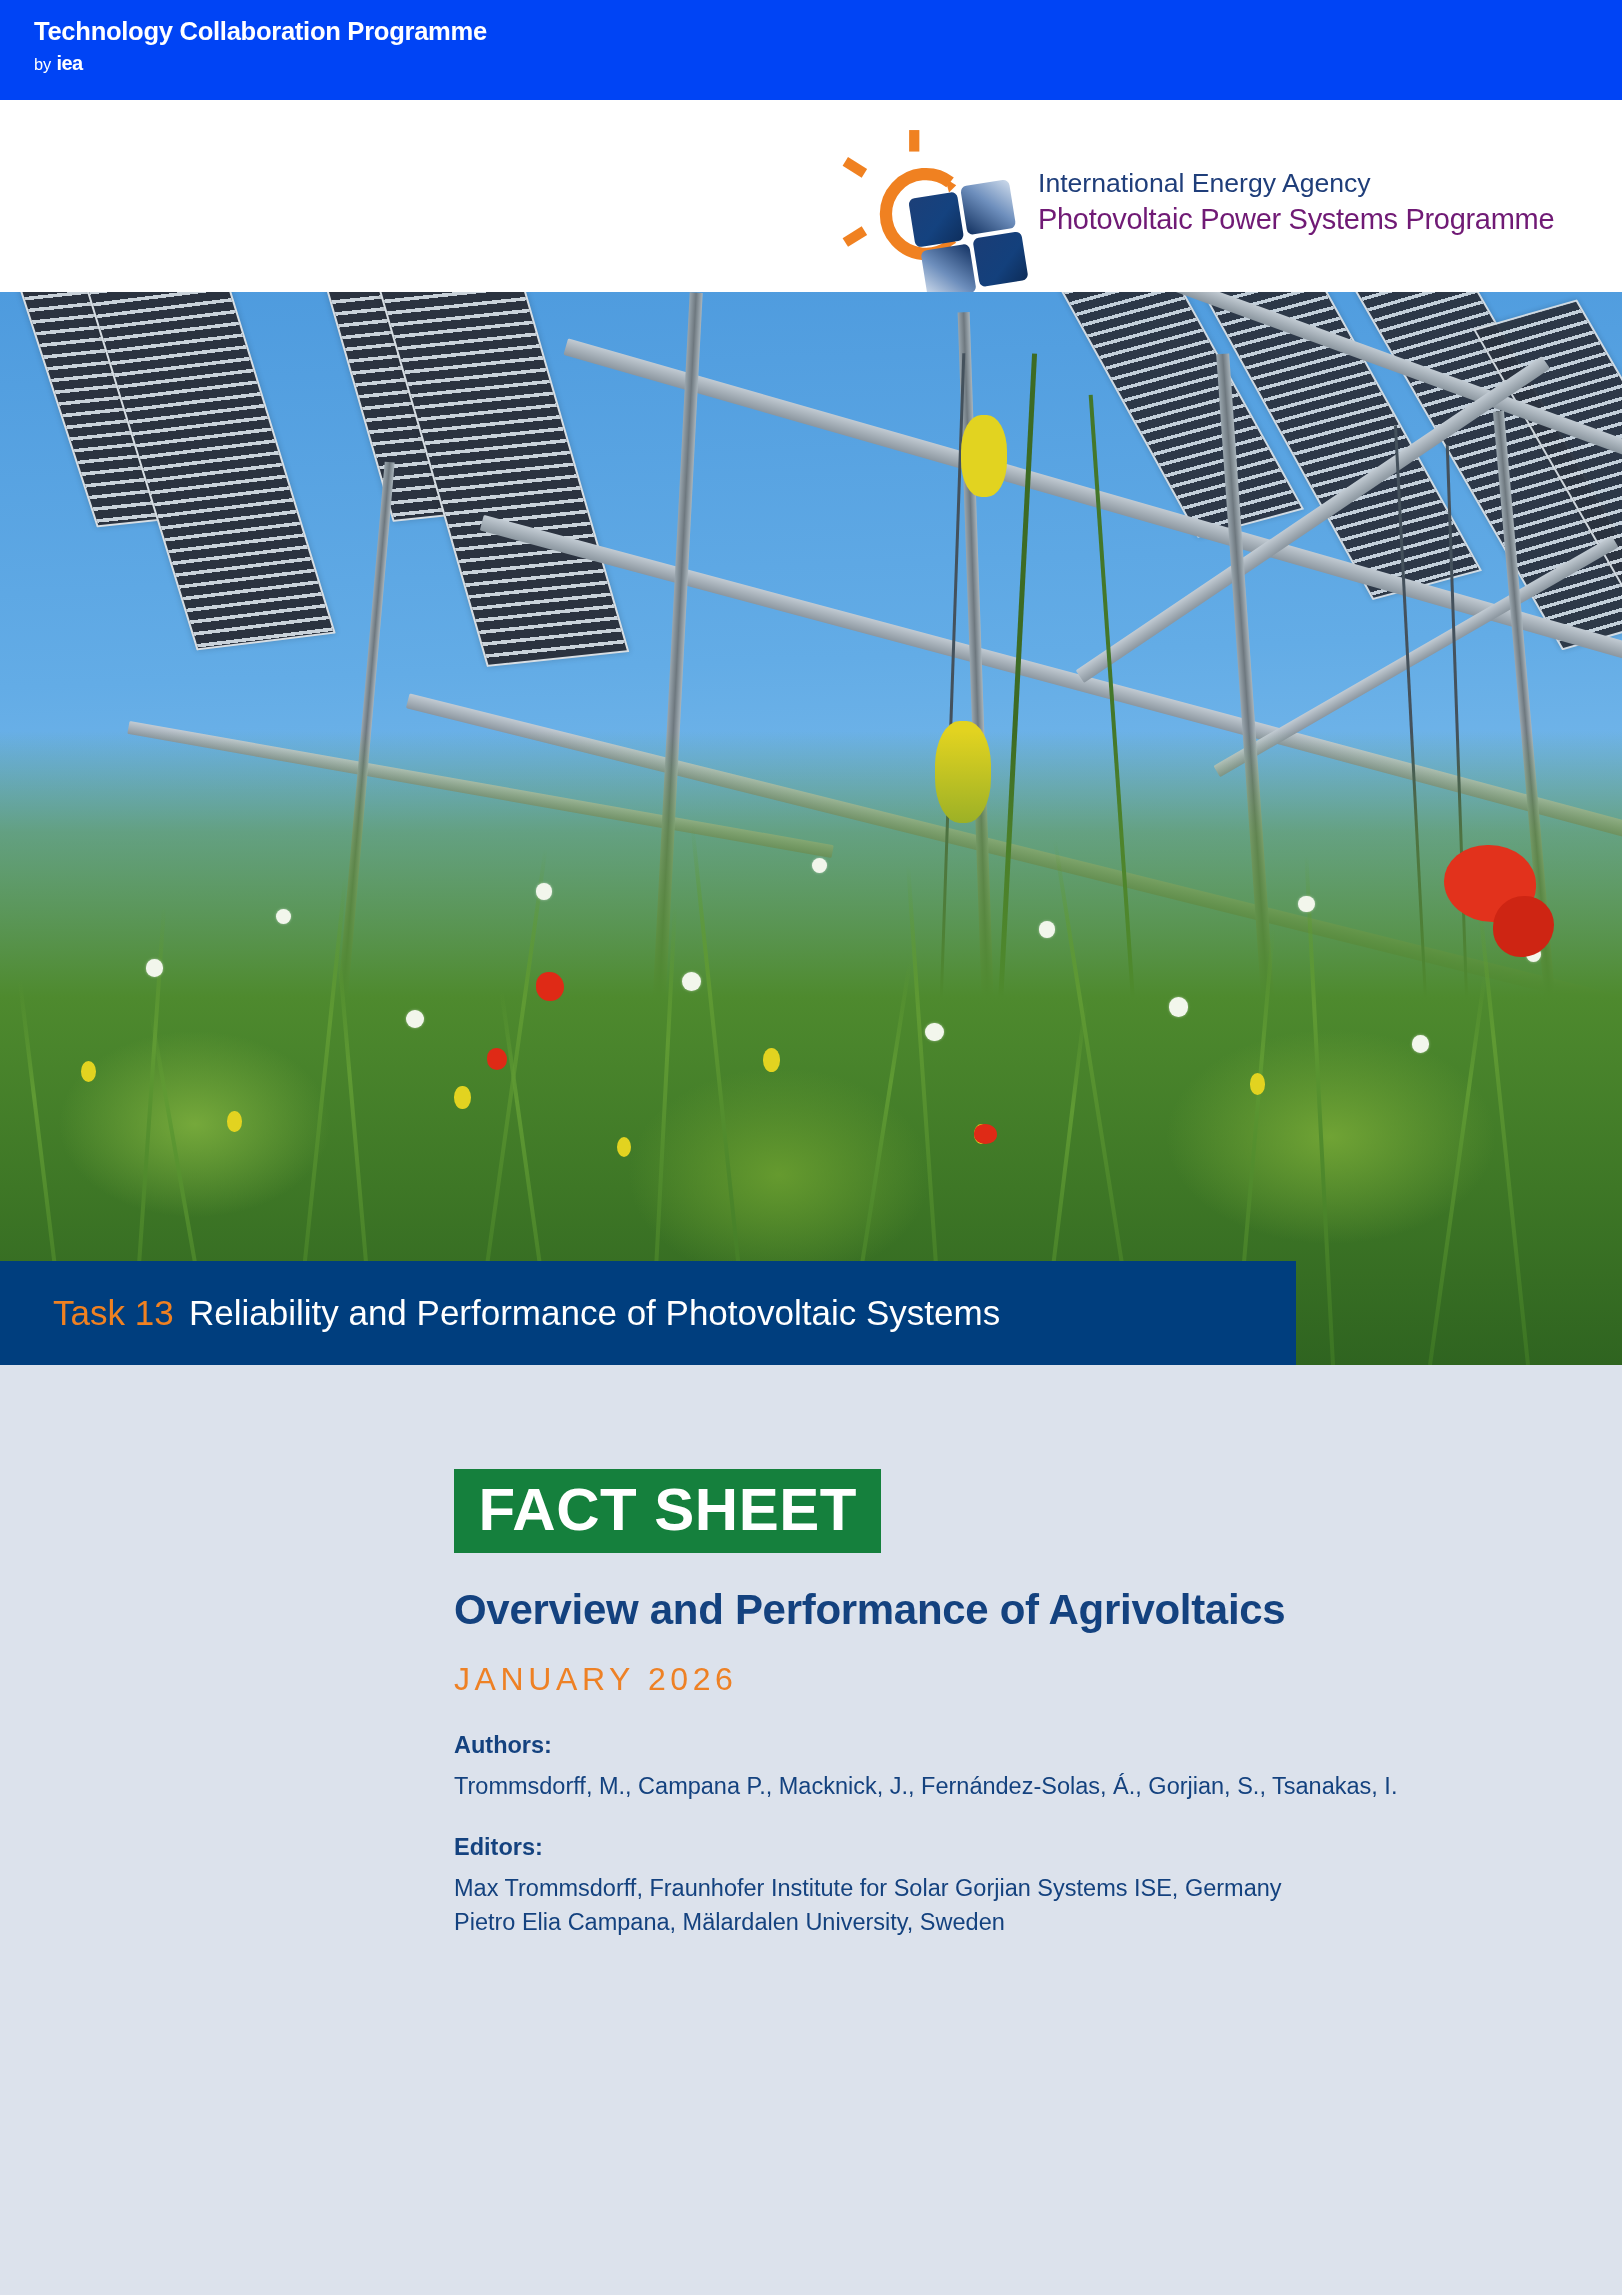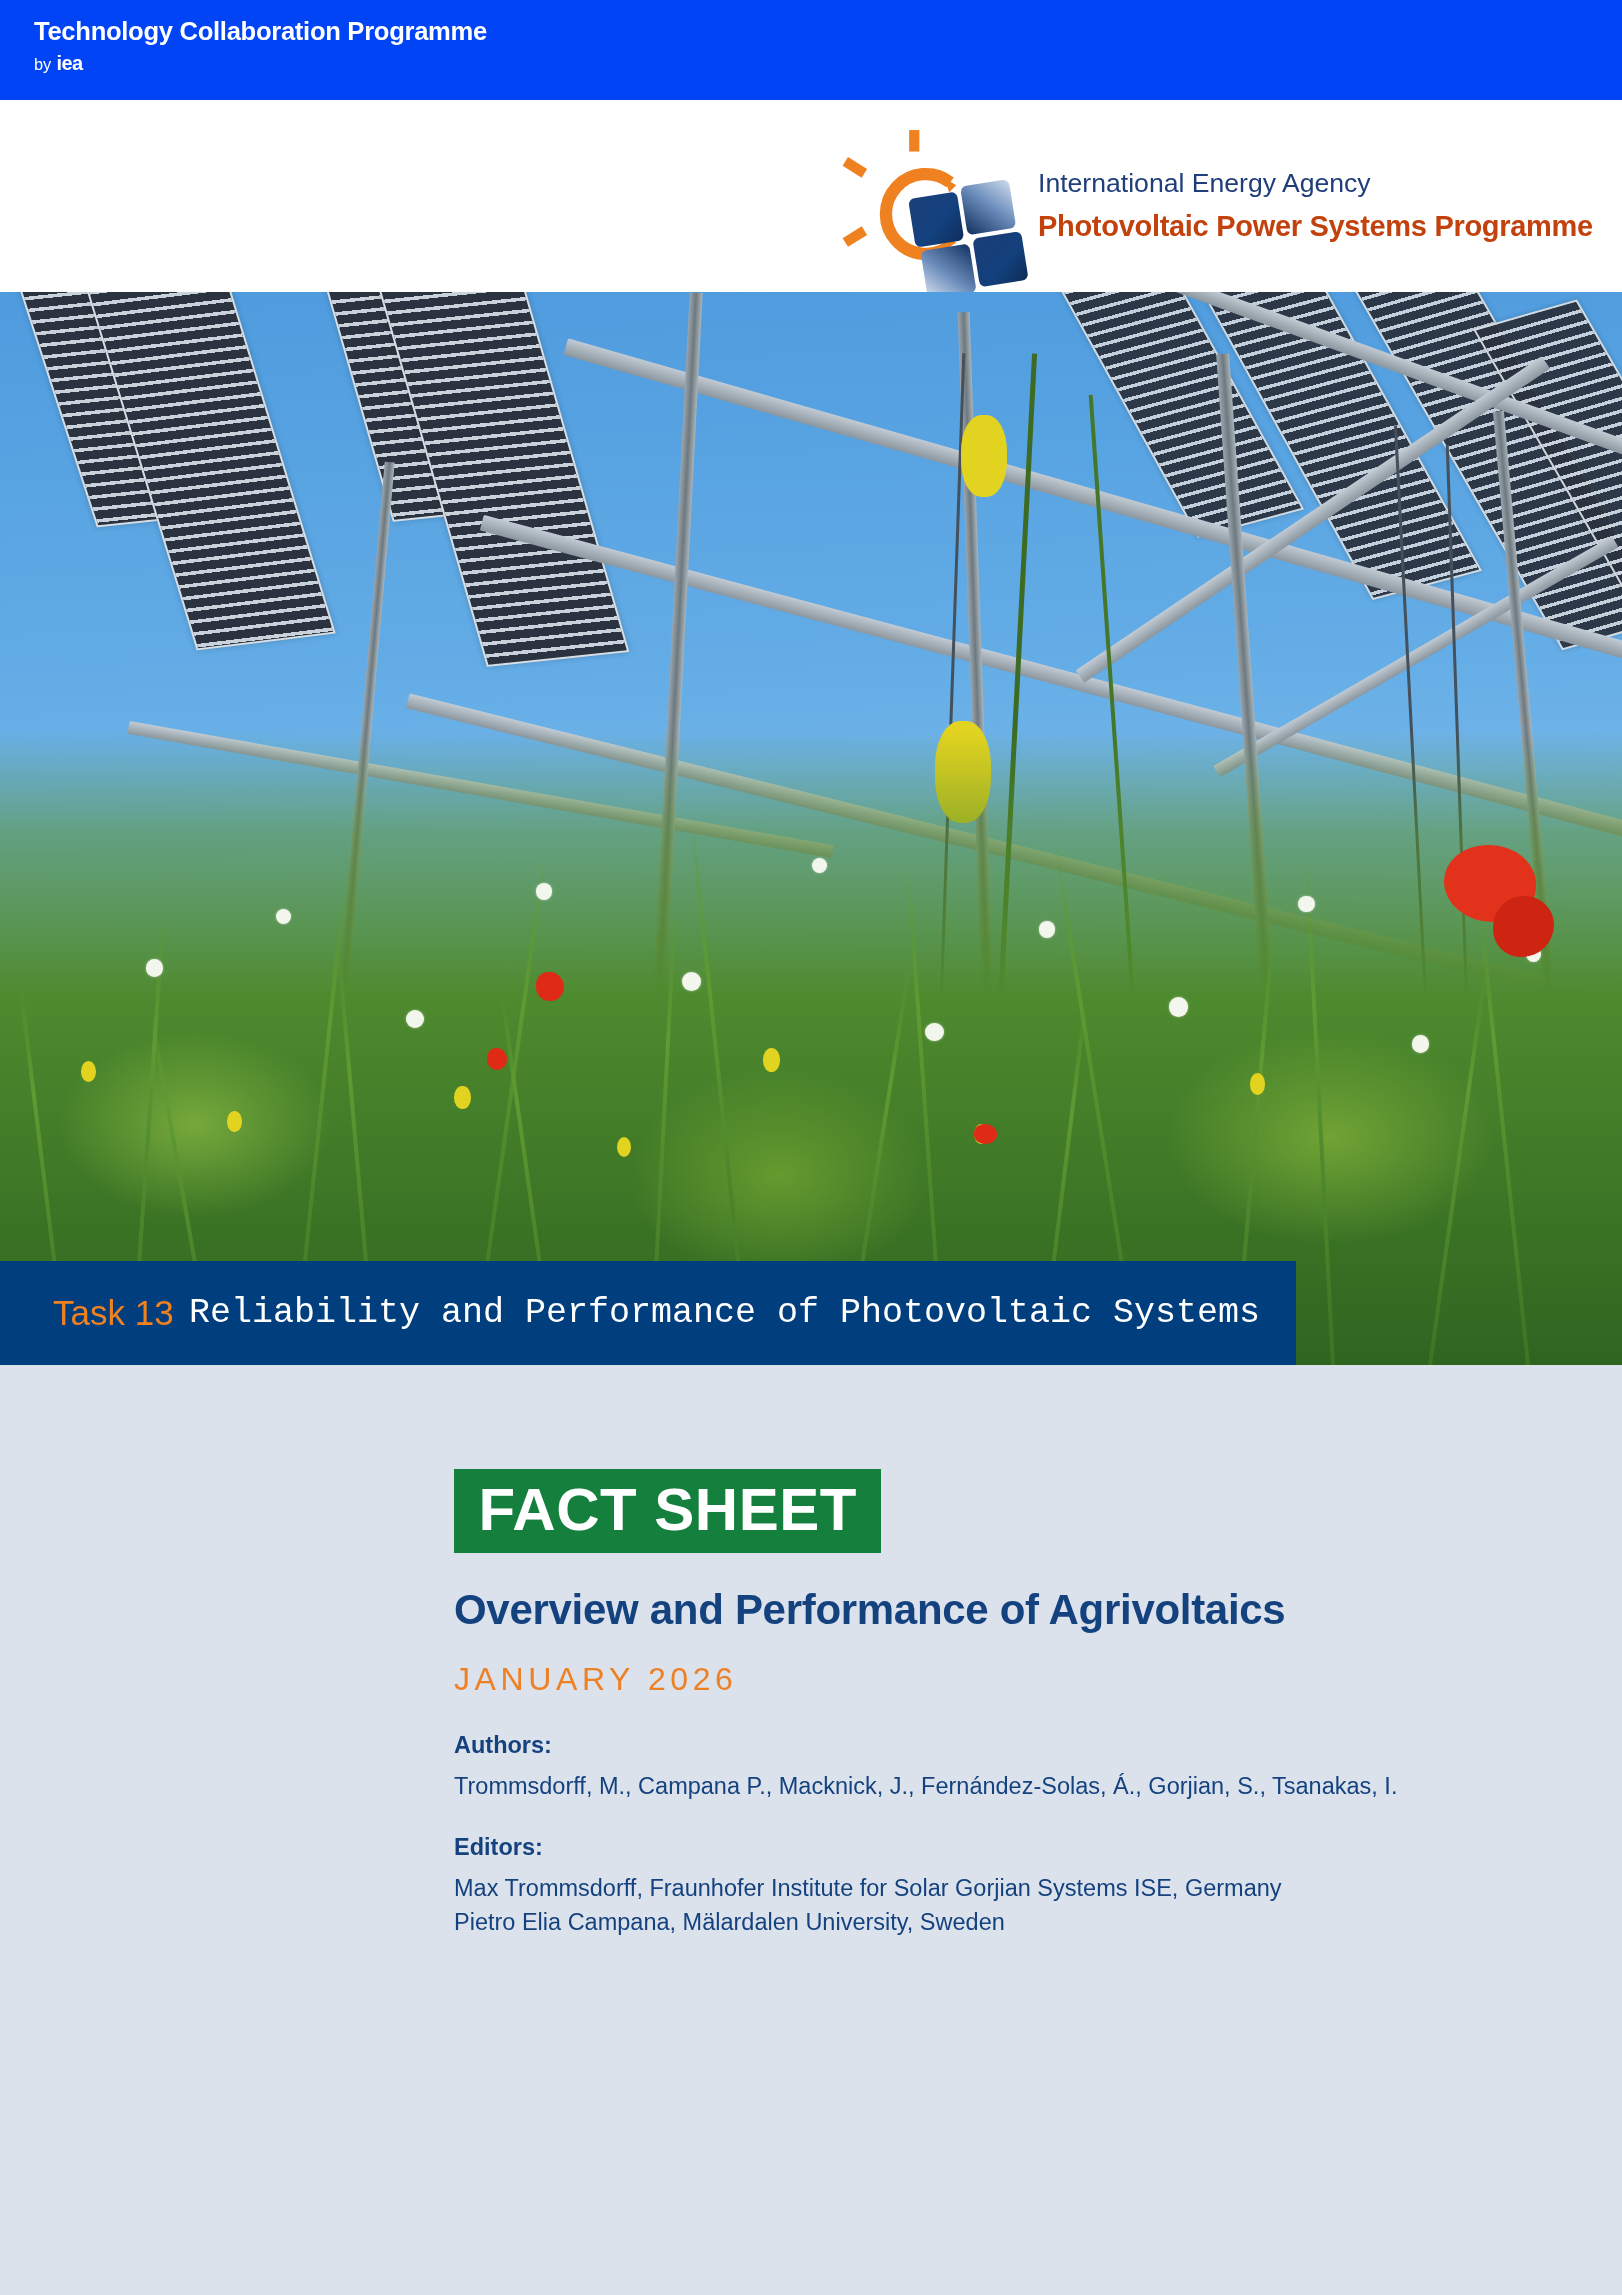--- a/index.html
+++ b/index.html
@@ -36,22 +36,22 @@
     position:absolute; left:818px; top:129px;
     width:777px; height:153px;
   }
   .logo-mark { position:absolute; left:0; top:0; width:215px; height:169px; }
   .logo-text { position:absolute; left:220px; top:40px; }
   .logo-line1 {
     font-size:26.6px; color:#1F3E7A; font-weight:400;
     letter-spacing:0px; line-height:1.1; white-space:nowrap;
   }
   .logo-line2 {
-    font-size:29px; color:#c2410c; font-weight:bold;
-    letter-spacing:-0.3px; line-height:1.15; margin-top:12px; white-space:nowrap;
+    font-size:29px; color:#701a75; font-weight:normal;
+    letter-spacing:-0.3px; line-height:1.15; margin-top:5px; white-space:nowrap;
   }
 
   
   .hero {
     position:absolute; left:0; top:292px; width:1623px; height:1073px;
     overflow:hidden; background:#6FB4E8;
   }
   .sky {
     position:absolute; inset:0;
     background:linear-gradient(178deg,#4E9BDE 0%,#63ACE6 35%,#8CC6EF 70%,#AFDAF4 100%);
@@ -90,21 +90,21 @@
   .task-banner {
     position:absolute; left:0; top:1261px; width:1296px; height:104px;
     background:#003E7E; display:flex; align-items:center;
   }
   .task-num {
     font-size:35px; color:#F08121; font-weight:400;
     margin-left:53px; white-space:nowrap;
   }
   .task-desc {
     font-size:35px; color:#FFFFFF; font-weight:400;
-    margin-left:15.3px; white-space:nowrap;font-family:Liberation Mono, monospace;
+    margin-left:15.3px; white-space:nowrap;
   }
 
   
   .lower {
     position:absolute; left:0; top:1365px; width:1623px; height:930px;
     background:#DCE2EC;
   }
   .pvps-vertical {
     position:absolute; left:-189px; top:552px;
     transform:rotate(-90deg); transform-origin:left top;

